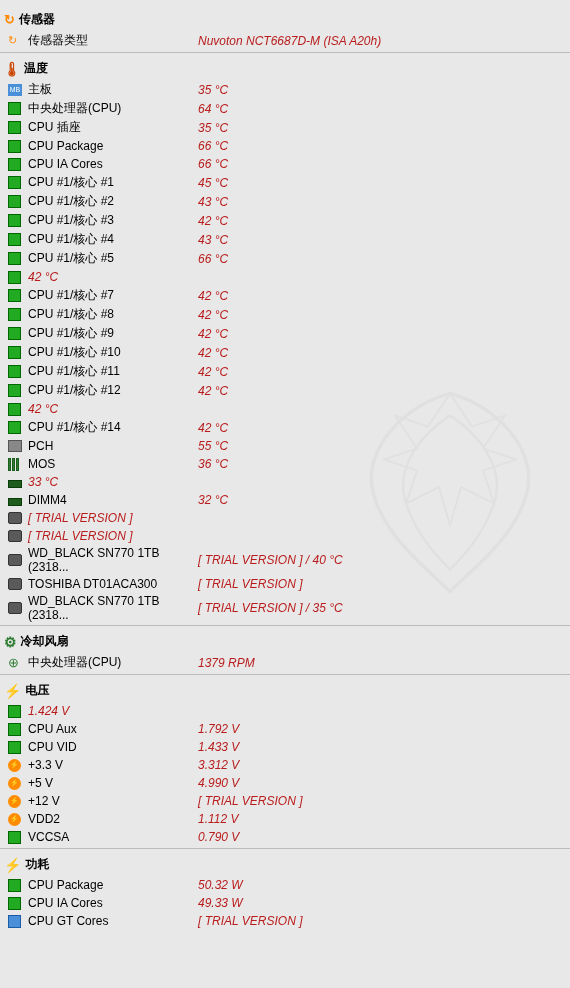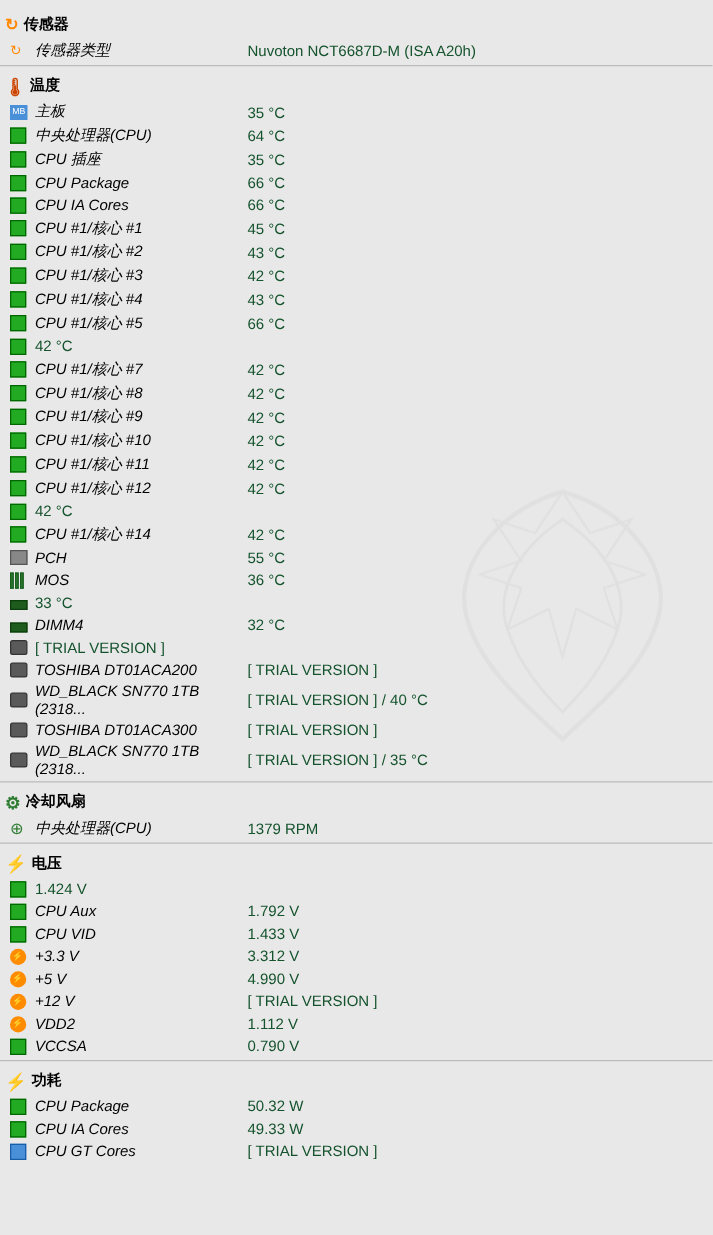--- a/index.html
+++ b/index.html
@@ -55,25 +55,25 @@
       align-items: center;
       margin-right: 4px;
       flex-shrink: 0;
       width: 16px;
       height: 16px;
     }
     .row-label {
       flex: 0 0 170px;
       min-width: 170px;
       font-size: 12px;
-      font-style: italic;
     }
     .row-value {
       font-size: 12px;
-      color: #14532d;
+      color: #b91c1c;
+      font-style: italic;
     }
 
     .section-icon-temp {
       display: inline-flex;
       align-items: center;
       justify-content: center;
       width: 16px; height: 16px;
       color: #cc4400;
       font-size: 14px;
     }
@@ -298,21 +298,20 @@
       <div class="row">
       <span class="row-icon">
           <span style="display:inline-block;width:14px;height:12px;background:#5a5a5a;border:1px solid #333;border-radius:2px;"></span>
         </span>
       <span class="row-value">[ TRIAL VERSION ]</span>
     </div>
       <div class="row">
       <span class="row-icon">
           <span style="display:inline-block;width:14px;height:12px;background:#5a5a5a;border:1px solid #333;border-radius:2px;"></span>
         </span>
-      <span class="row-label">TOSHIBA DT01ACA200</span>
       <span class="row-value">[ TRIAL VERSION ]</span>
     </div>
       <div class="row">
       <span class="row-icon">
           <span style="display:inline-block;width:14px;height:12px;background:#5a5a5a;border:1px solid #333;border-radius:2px;"></span>
         </span>
       <span class="row-label">WD_BLACK SN770 1TB (2318...</span>
       <span class="row-value">[ TRIAL VERSION ] / 40 °C</span>
     </div>
       <div class="row">

